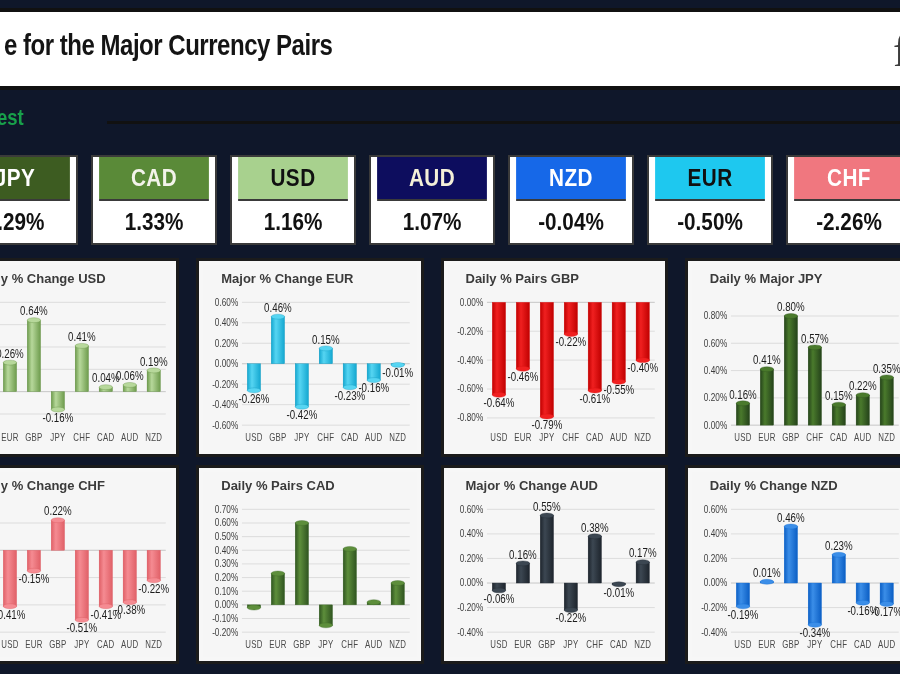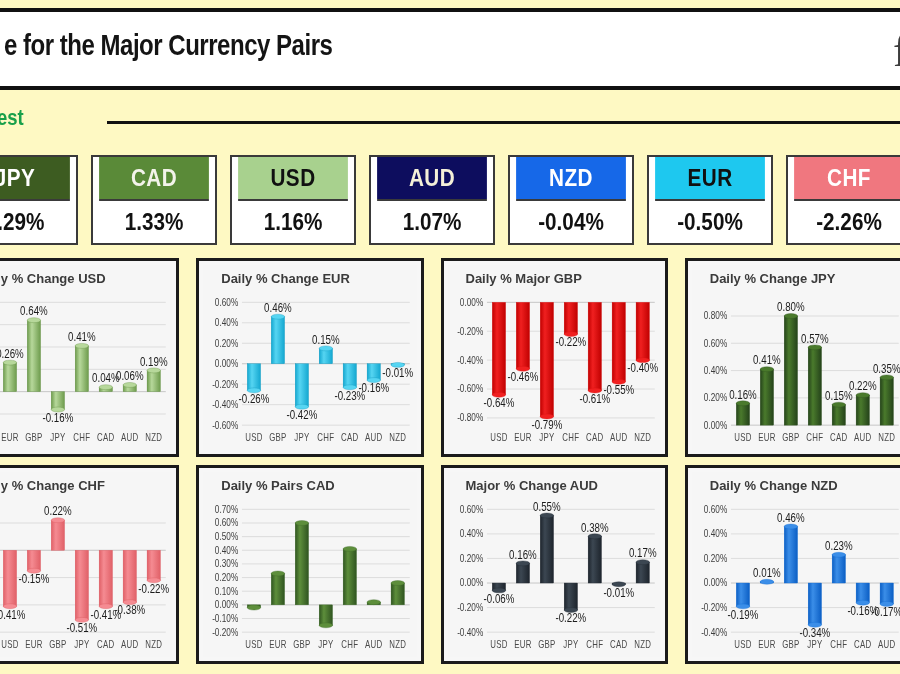--- a/index.html
+++ b/index.html
@@ -3,21 +3,21 @@
 <meta charset="utf-8">
 <style>
   * { box-sizing: border-box; }
   html, body {
     margin: 0; padding: 0;
     width: 900px; height: 674px;
     background: #ffffff;
     font-family: "Liberation Sans", sans-serif;
     overflow: hidden;
   }
-  #app { position: relative; width: 900px; height: 674px; overflow: hidden; background:#fef9c3; }
+  #app { position: relative; width: 900px; height: 674px; overflow: hidden; background:#0f172a; }
 
   
   .header {
     position: absolute; left: -60px; top: 8px; width: 965px; height: 82px;
     border-top: 4px solid #111; border-bottom: 4px solid #111;
     background: #fff;
   }
   .header-title {
     position: absolute; left: 64px; top: 16px;
     font-family: "Liberation Sans", sans-serif;
@@ -195,21 +195,21 @@
                   <ellipse cx="260" cy="85.53636363636365" rx="8.96" ry="2.6" fill="#b7d89b" stroke="#5e8a3f" stroke-width="0.4"></ellipse>
                 </g>
                 <text x="260" y="80.53636363636365" text-anchor="middle" class="val-label">0.19%</text>
                 <text x="260" y="160" text-anchor="middle" class="cat-label">NZD</text>
               </svg>
             </div>
           </div>
         </div>
         <div class="panel">
           <div class="panel-inner">
-            <div class="panel-title">Daily % Change EUR</div>
+            <div class="panel-title">Major % Change EUR</div>
             <div class="plot">
               <svg viewBox="0 0 282 167" preserveAspectRatio="none">
                 <line x1="52" y1="143" x2="276" y2="143" class="gridline"></line>
                 <text x="47" y="146.6" text-anchor="end" class="tick-label">-0.60%</text>
                 <line x1="52" y1="121.5" x2="276" y2="121.5" class="gridline"></line>
                 <text x="47" y="125.1" text-anchor="end" class="tick-label">-0.40%</text>
                 <line x1="52" y1="100" x2="276" y2="100" class="gridline"></line>
                 <text x="47" y="103.6" text-anchor="end" class="tick-label">-0.20%</text>
                 <line x1="52" y1="78.5" x2="276" y2="78.5" class="axisline"></line>
                 <text x="47" y="82.1" text-anchor="end" class="tick-label">0.00%</text>
@@ -267,21 +267,21 @@
                   <ellipse cx="260" cy="79.7" rx="8.96" ry="2.6" fill="#56d5f2" stroke="#1094bb" stroke-width="0.4"></ellipse>
                 </g>
                 <text x="260" y="92.7" text-anchor="middle" class="val-label">-0.01%</text>
                 <text x="260" y="160" text-anchor="middle" class="cat-label">NZD</text>
               </svg>
             </div>
           </div>
         </div>
         <div class="panel">
           <div class="panel-inner">
-            <div class="panel-title">Daily % Major GBP</div>
+            <div class="panel-title">Daily % Pairs GBP</div>
             <div class="plot">
               <svg viewBox="0 0 282 167" preserveAspectRatio="none">
                 <line x1="52" y1="135.41176470588238" x2="276" y2="135.41176470588238" class="gridline"></line>
                 <text x="47" y="139.01176470588237" text-anchor="end" class="tick-label">-0.80%</text>
                 <line x1="52" y1="105.05882352941175" x2="276" y2="105.05882352941175" class="gridline"></line>
                 <text x="47" y="108.65882352941175" text-anchor="end" class="tick-label">-0.60%</text>
                 <line x1="52" y1="74.70588235294119" x2="276" y2="74.70588235294119" class="gridline"></line>
                 <text x="47" y="78.30588235294118" text-anchor="end" class="tick-label">-0.40%</text>
                 <line x1="52" y1="44.352941176470594" x2="276" y2="44.352941176470594" class="gridline"></line>
                 <text x="47" y="47.952941176470596" text-anchor="end" class="tick-label">-0.20%</text>
@@ -335,21 +335,21 @@
                   <ellipse cx="260" cy="74.70588235294119" rx="8.96" ry="2.6" fill="#f02020" stroke="#d81111" stroke-width="0.4"></ellipse>
                 </g>
                 <text x="260" y="87.70588235294119" text-anchor="middle" class="val-label">-0.40%</text>
                 <text x="260" y="160" text-anchor="middle" class="cat-label">NZD</text>
               </svg>
             </div>
           </div>
         </div>
         <div class="panel">
           <div class="panel-inner">
-            <div class="panel-title">Daily % Change JPY</div>
+            <div class="panel-title">Daily % Major JPY</div>
             <div class="plot">
               <svg viewBox="0 0 282 167" preserveAspectRatio="none">
                 <line x1="52" y1="143" x2="276" y2="143" class="axisline"></line>
                 <text x="47" y="146.6" text-anchor="end" class="tick-label">0.00%</text>
                 <line x1="52" y1="114.33333333333333" x2="276" y2="114.33333333333333" class="gridline"></line>
                 <text x="47" y="117.93333333333332" text-anchor="end" class="tick-label">0.20%</text>
                 <line x1="52" y1="85.66666666666667" x2="276" y2="85.66666666666667" class="gridline"></line>
                 <text x="47" y="89.26666666666667" text-anchor="end" class="tick-label">0.40%</text>
                 <line x1="52" y1="57" x2="276" y2="57" class="gridline"></line>
                 <text x="47" y="60.6" text-anchor="end" class="tick-label">0.60%</text>

